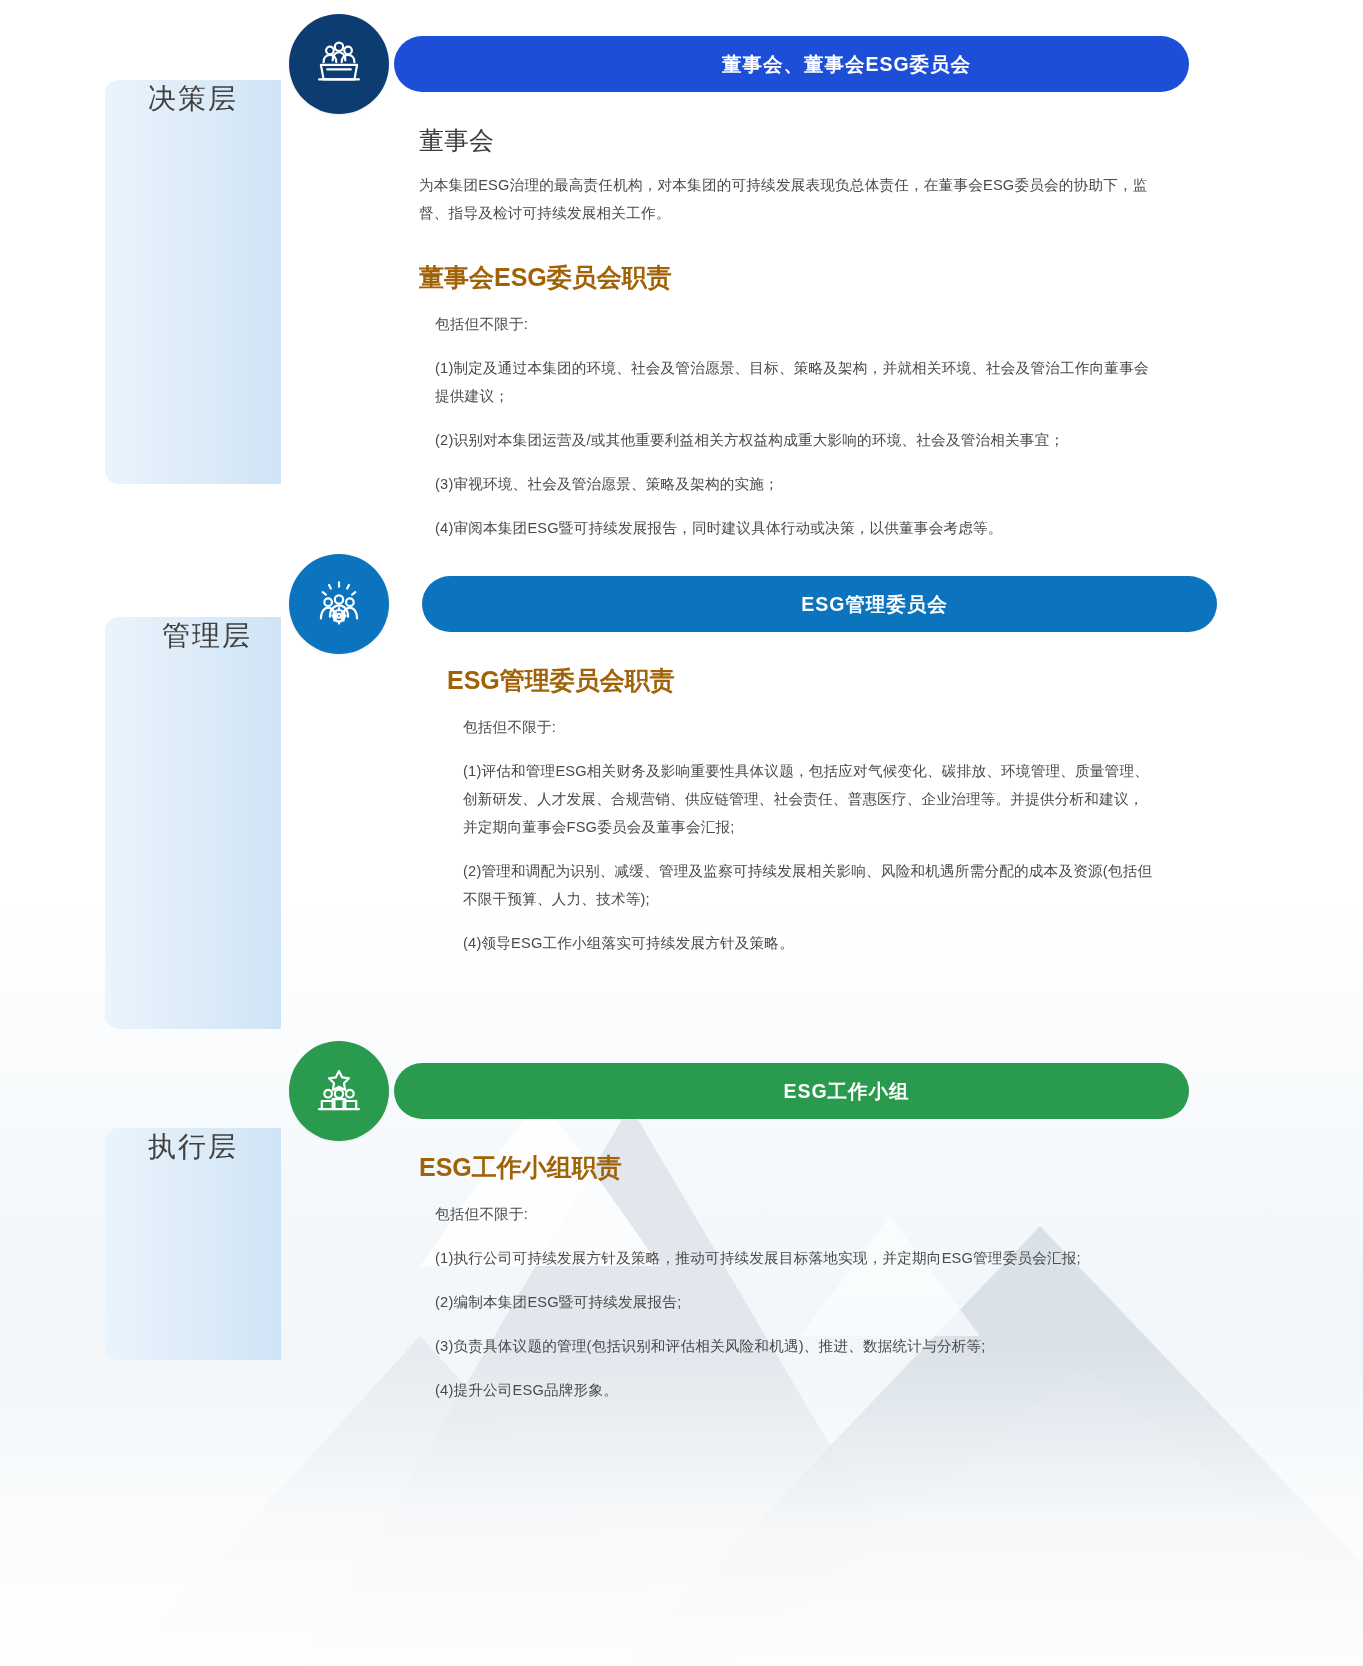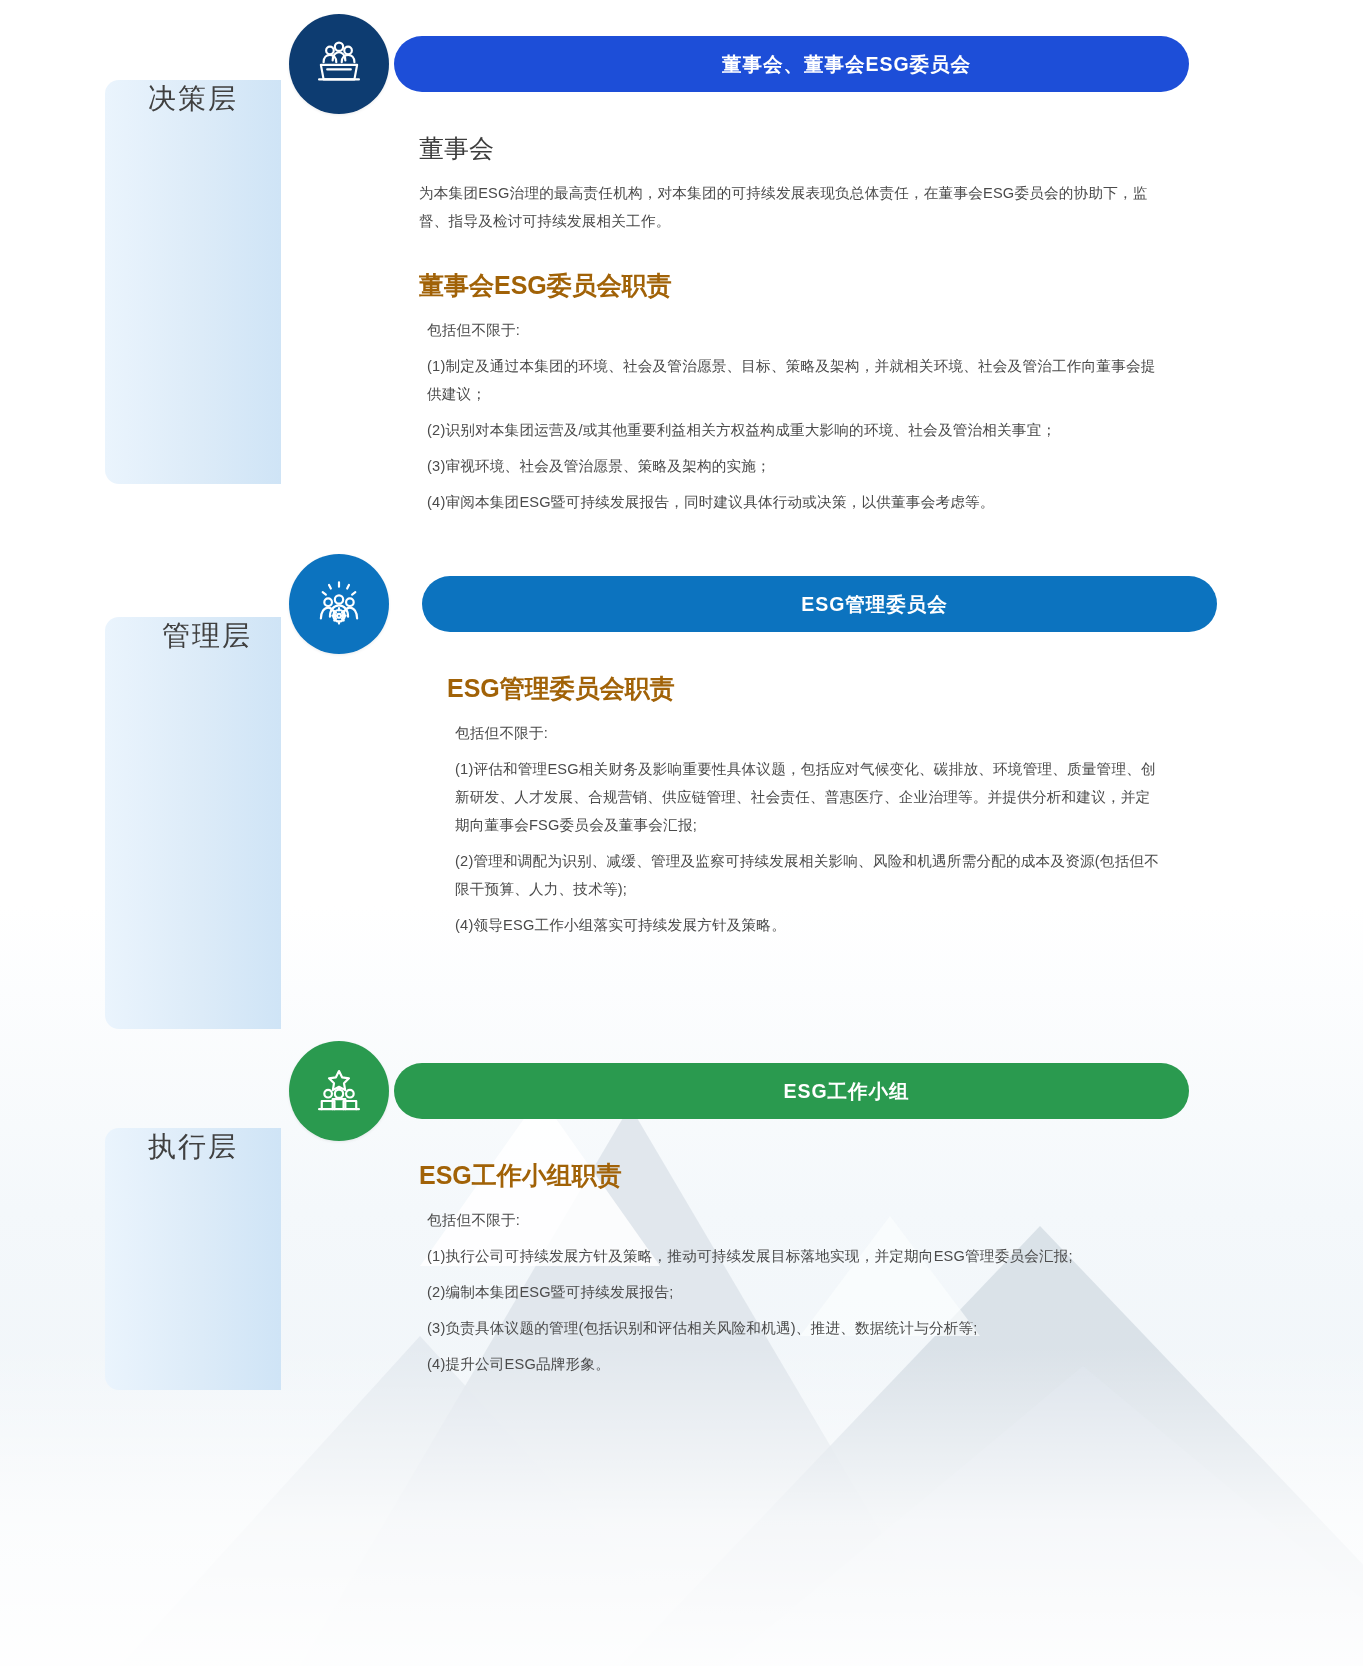--- a/index.html
+++ b/index.html
@@ -91,21 +91,21 @@
     background: linear-gradient(to right, #eaf4fd 0%, #dcebf8 55%, #cfe4f6 100%);
     display: flex;
     align-items: flex-start;
     justify-content: center;
     color: #404040;
     font-size: 28px;
     letter-spacing: 2px;
   }
   .layer-tab.l1 { top: 80px;  height: 404px; }
   .layer-tab.l2 { top: 617px; height: 412px; padding-left: 28px; }
-  .layer-tab.l3 { top: 1128px; height: 262px; }
+  .layer-tab.l3 { top: 1128px; height: 232px; }
 
   
   .block { position: absolute; left: 289px; width: 900px; }
   .block.b1 { top: 36px; }
   .block.b2 { top: 576px; padding-left: 28px; }
   .block.b3 { top: 1063px; }
 
   .bar {
     position: relative;
     height: 56px;
@@ -139,32 +139,32 @@
   .badge svg { display: block; }
 
   .body-text { padding: 0 20px 0 130px; }
 
   h3.sec-title {
     font-size: 25px;
     font-weight: normal;
     color: #3c3c3c;
     margin: 34px 0 14px 0;
   }
-  h3.sec-title.first { margin-top: 40px; }
+  h3.sec-title.first { margin-top: 32px; }
   h3.sec-title.bold { font-weight: bold; color: #a16207; }
 
   p.para {
     font-size: 14.6px;
     line-height: 28px;
     color: #4a4a4a;
     margin: 0 0 2px 0;
     letter-spacing: .2px;
   }
   .list { margin: 0; }
-  .list p { margin: 8px; }
+  .list p { margin: 16px; }
 </style>
 </head>
 <body>
 
 <div class="bg-mountain">
   <div class="sky"></div>
   <div class="peak p3"></div>
   <div class="peak p1"></div>
   <div class="peak p2"></div>
   <div class="peak p4"></div>

